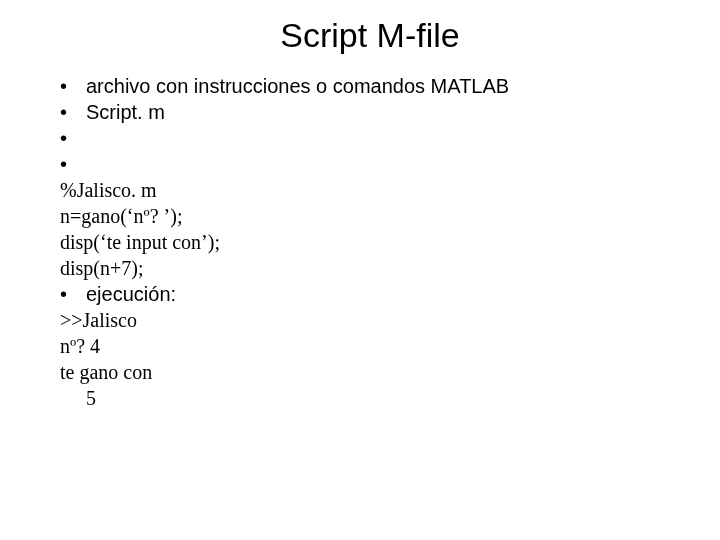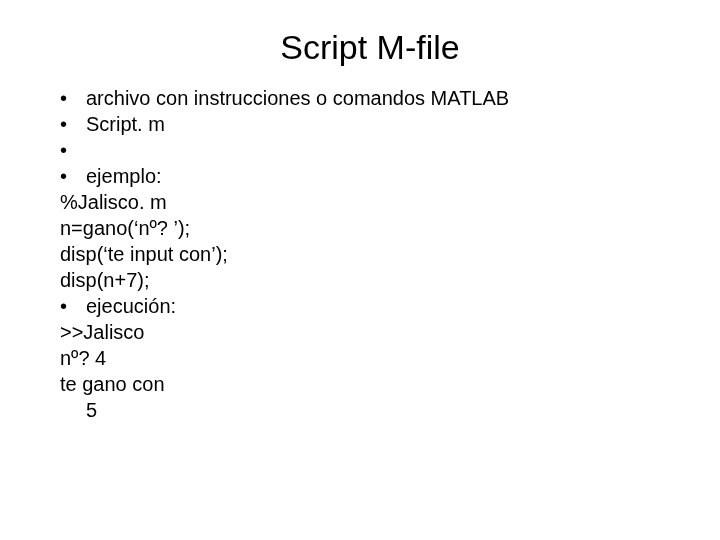--- a/index.html
+++ b/index.html
@@ -8,21 +8,21 @@
     width: 720px;
     height: 540px;
     background: #ffffff;
     font-family: Arial, Helvetica, sans-serif;
     color: #000;
   }
   .slide {
     box-sizing: border-box;
     width: 720px;
     height: 540px;
-    padding: 24px 40px 20px 60px;
+    padding: 12px 40px 20px 60px;
   }
   .title {
     text-align: center;
     font-size: 34px;
     font-weight: normal;
     margin: 4px 0 18px 0;
   }
   .content {
     font-size: 20px;
     line-height: 1.3;
@@ -30,21 +30,21 @@
   .line {
     display: flex;
     align-items: baseline;
   }
   .bullet {
     width: 26px;
     flex: 0 0 26px;
     text-align: left;
   }
   .code {
-    font-family: Liberation Sans, sans-serif;
+    font-family: Liberation Serif, serif;
   }
   .indent {
     padding-left: 26px;
   }
 </style>
 </head>
 <body>
 
 <div class="slide">
 
@@ -61,21 +61,20 @@
       <span class="bullet">•</span>
       <span>Script. m</span>
     </div>
 
     <div class="line">
       <span class="bullet">•</span>
     </div>
 
     <div class="line">
       <span class="bullet">•</span>
-      <span>ejemplo:</span>
     </div>
 
     <div class="line code">
       <span>%Jalisco. m</span>
     </div>
     <div class="line code">
       <span>n=gano(‘nº? ’);</span>
     </div>
     <div class="line code">
       <span>disp(‘te input con’);</span>

